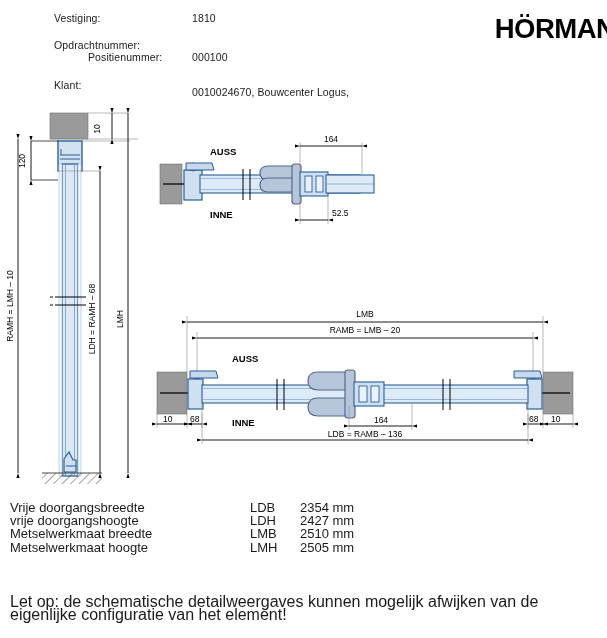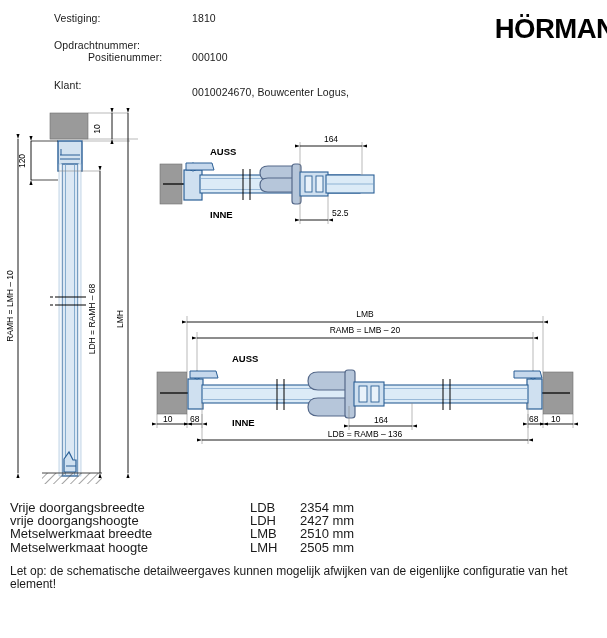--- a/index.html
+++ b/index.html
@@ -65,23 +65,23 @@
     height: 13.2px;
     font-size: 13px;
     white-space: nowrap;
   }
   .spec-name { position: absolute; left: 0; }
   .spec-code { position: absolute; left: 240px; }
   .spec-val  { position: absolute; left: 290px; }
 
   #note {
     position: absolute;
-    left: 10px; top: 565px;
+    left: 10px; top: 595px;
     width: 580px;
-    font-size: 12px;
+    font-size: 16px;
     line-height: 13.2px;
   }
 </style>
 </head>
 <body>
 
 <div id="header">
   <span class="hdr-label" style="left:14px; top:12px;">Vestiging:</span>
   <span class="hdr-value" style="top:12px;">1810</span>
 

